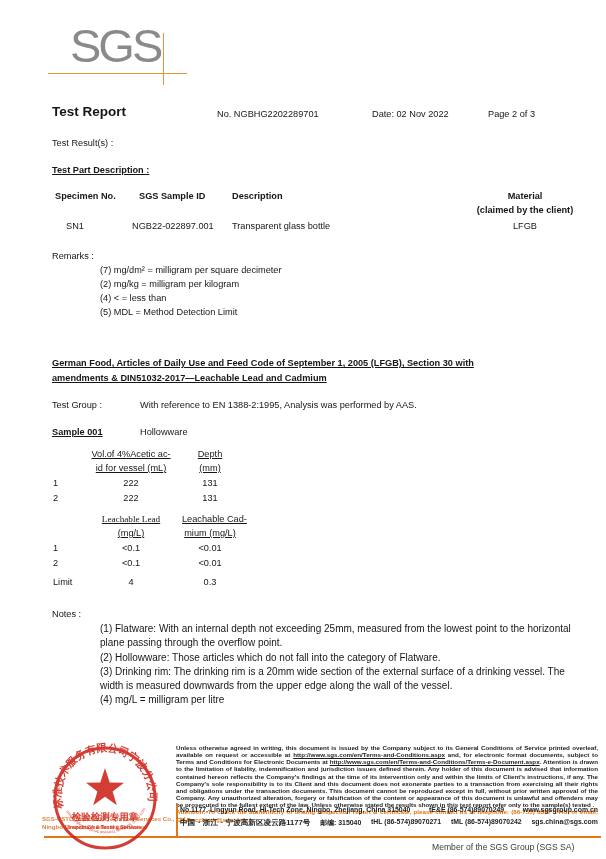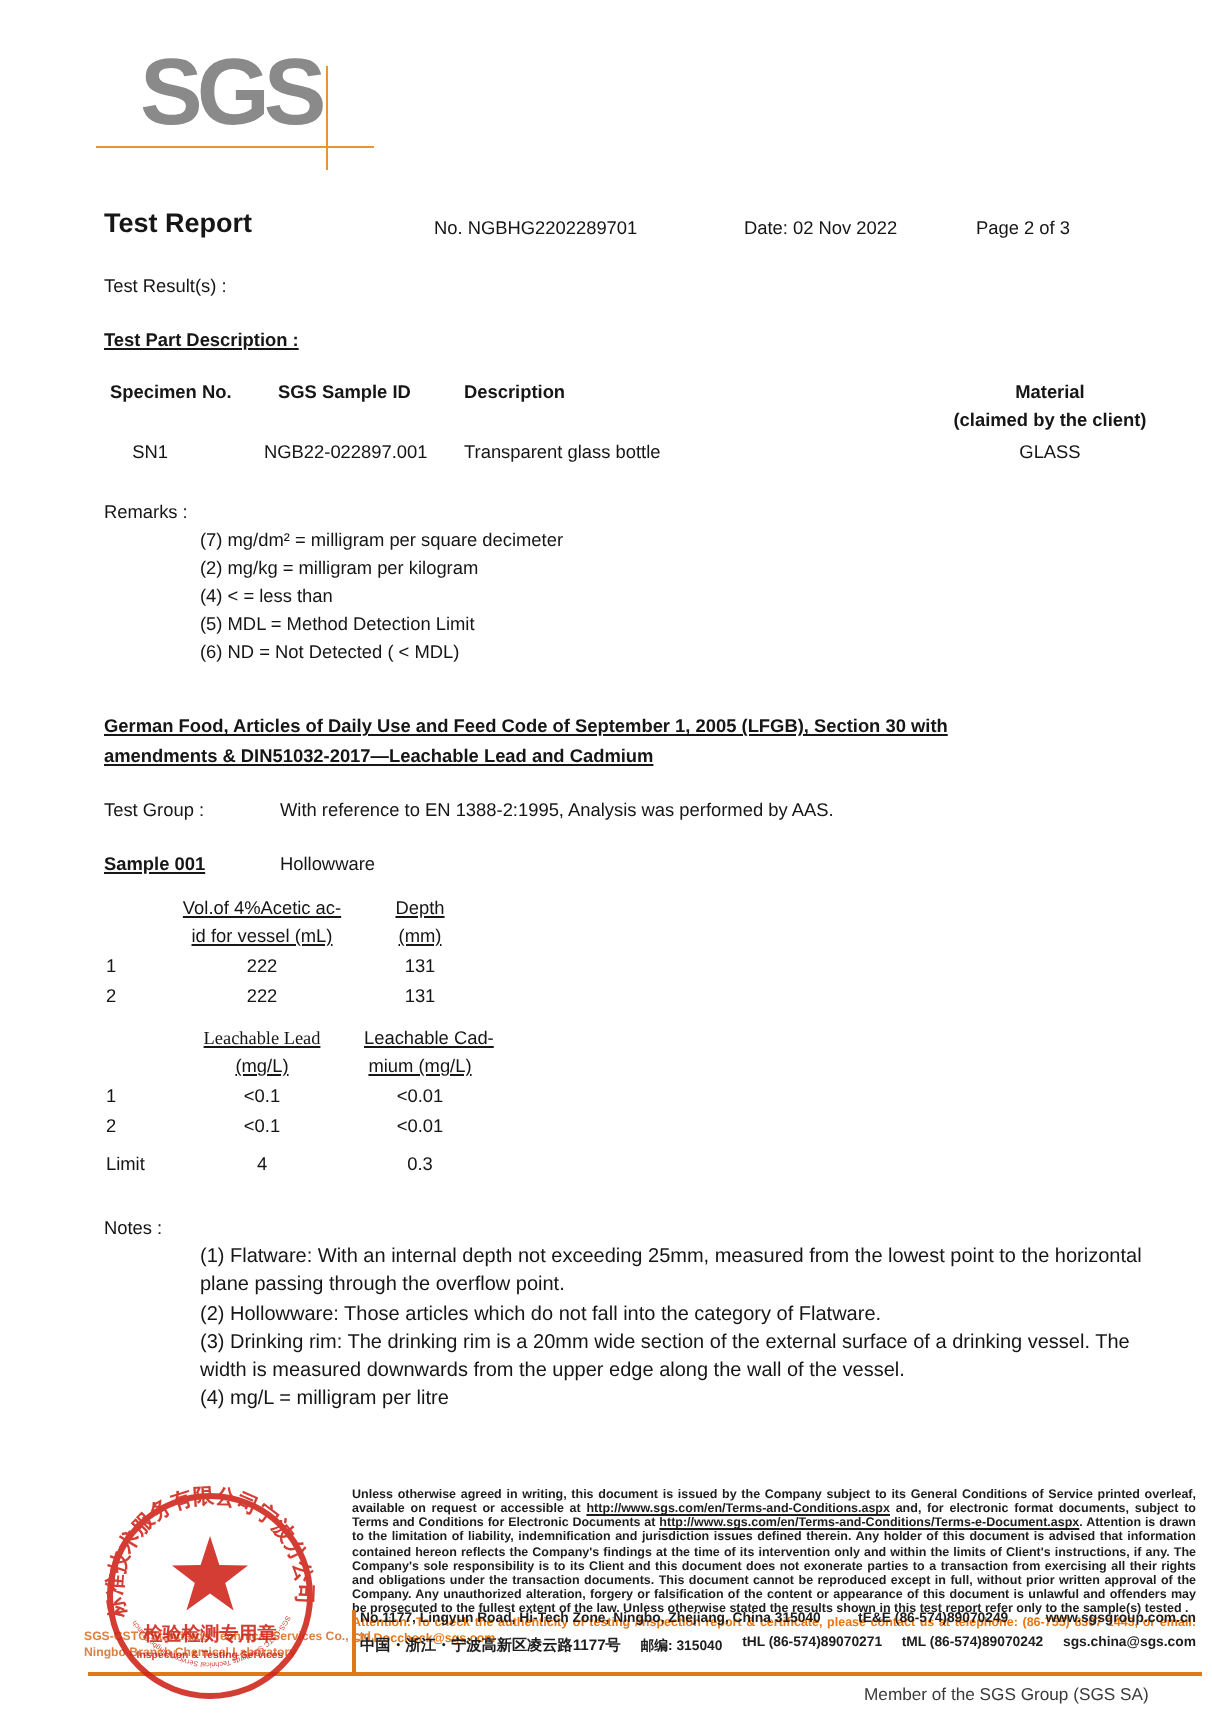--- a/index.html
+++ b/index.html
@@ -3,21 +3,21 @@
 <meta charset="utf-8">
 <style>
   html,body{margin:0;padding:0;background:#ffffff;}
   .page{position:relative;width:606px;height:859px;background:#ffffff;overflow:hidden;
         font-family:"Liberation Sans", sans-serif;color:#161616;}
   .t{position:absolute;font-size:9.2px;color:#161616;white-space:nowrap;line-height:1.25;}
   .b{font-weight:bold;}
   .u{text-decoration:underline;}
   .ctr{text-align:center;}
   
-  .logo-text{position:absolute;left:70px;top:22px;font-size:47px;font-weight:bold;
+  .logo-text{position:absolute;left:70px;top:22px;font-size:47px;font-weight:normal;
              color:#8a8a8a;letter-spacing:-3px;line-height:1;}
   .logo-hline{position:absolute;left:48px;top:73px;width:139px;height:1px;background:#e2953a;}
   .logo-vline{position:absolute;left:163px;top:33px;width:1px;height:52px;background:#e2953a;}
   .title{position:absolute;left:52px;top:104px;font-size:13.5px;font-weight:bold;white-space:nowrap;}
   
   .c1{left:76px;width:110px;text-align:center;}
   .c2{left:182px;width:56px;text-align:center;}
   .rowno{left:53px;}
   
   .stack{position:absolute;}
@@ -57,30 +57,29 @@
 
   <div class="t b" style="left:55px;top:191px;">Specimen No.</div>
   <div class="t b" style="left:139px;top:191px;">SGS Sample ID</div>
   <div class="t b" style="left:232px;top:191px;">Description</div>
   <div class="t b ctr" style="left:470px;top:191px;width:110px;">Material</div>
   <div class="t b ctr" style="left:455px;top:205px;width:140px;">(claimed by the client)</div>
   <div>
     <div class="t ctr" style="left:50px;top:221px;width:50px;">SN1</div>
     <div class="t" style="left:132px;top:221px;">NGB22-022897.001</div>
     <div class="t" style="left:232px;top:221px;">Transparent glass bottle</div>
-    <div class="t ctr" style="left:470px;top:221px;width:110px;">GLASS</div>
+    <div class="t ctr" style="left:470px;top:221px;width:110px;">LFGB</div>
   </div>
 
   <div class="t" style="left:52px;top:251px;">Remarks :</div>
   <div class="stack" style="left:100px;top:263px;">
     <div>(7) mg/dm² = milligram per square decimeter</div>
     <div>(2) mg/kg = milligram per kilogram</div>
     <div>(4) &lt; = less than</div>
     <div>(5) MDL = Method Detection Limit</div>
-    <div>(6) ND = Not Detected ( &lt; MDL)</div>
   </div>
 
   <div class="t b u" style="left:52px;top:358px;">German Food, Articles of Daily Use and Feed Code of September 1, 2005 (LFGB), Section 30 with</div>
   <div class="t b u" style="left:52px;top:373px;">amendments &amp; DIN51032-2017—Leachable Lead and Cadmium</div>
 
   <div class="t" style="left:52px;top:400px;">Test Group :</div>
   <div class="t" style="left:140px;top:400px;">With reference to EN 1388-2:1995, Analysis was performed by AAS.</div>
 
   <div class="t b u" style="left:52px;top:427px;">Sample 001</div>
   <div class="t" style="left:140px;top:427px;">Hollowware</div>

